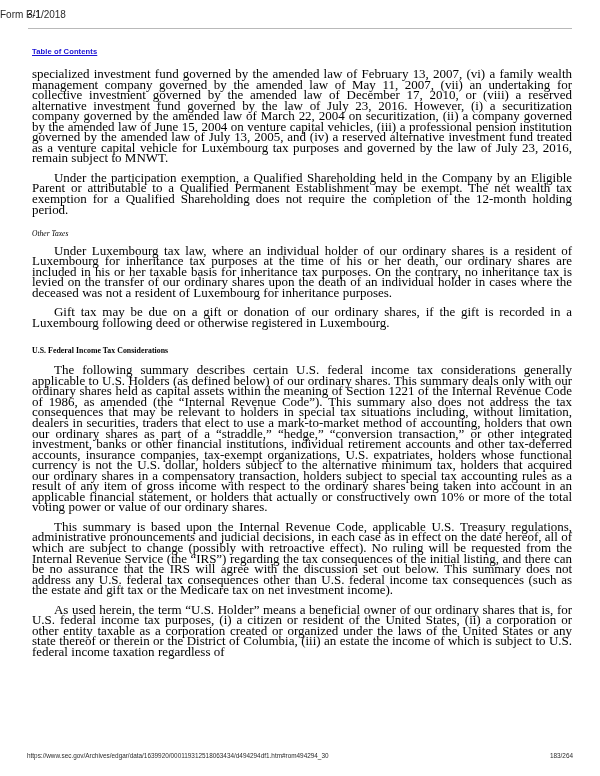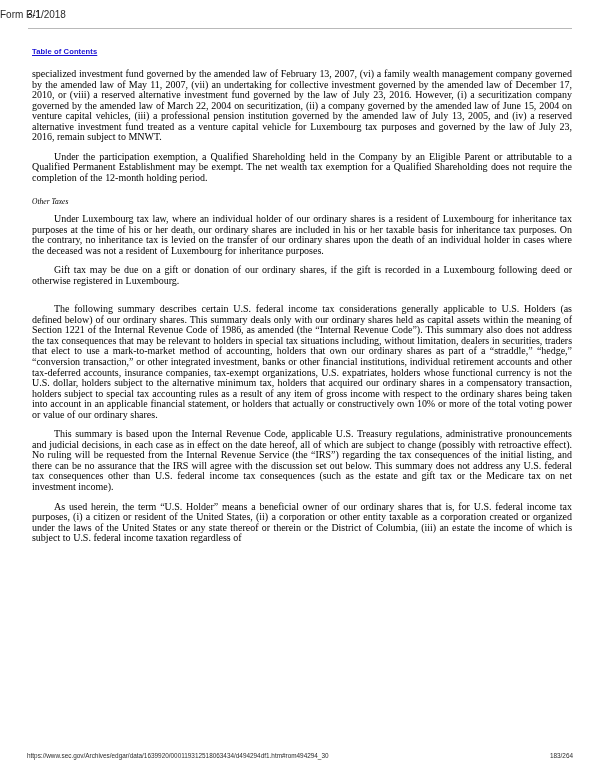--- a/index.html
+++ b/index.html
@@ -79,21 +79,21 @@
     text-decoration: underline;
     letter-spacing: 0.1px;
   }
 
   .body-col {
     padding: 0 28px 0 32px;
   }
 
   p.para {
     margin: 0 0 9px 0;
-    font-size: 10px;
+    font-size: 13px;
     line-height: 10.55px;
     text-align: justify;
     text-indent: 22px;
     letter-spacing: -0.02px;
     word-spacing: 0.15px;
   }
   p.para.noindent {
     text-indent: 0;
   }
 
@@ -172,20 +172,21 @@
       <div class="spacer-sm"></div>
 
       <h4 class="sec-italic">Other Taxes</h4>
 
       <p class="para">Under Luxembourg tax law, where an individual holder of our ordinary shares is a resident of Luxembourg for inheritance tax purposes at the time of his or her death, our ordinary shares are included in his or her taxable basis for inheritance tax purposes. On the contrary, no inheritance tax is levied on the transfer of our ordinary shares upon the death of an individual holder in cases where the deceased was not a resident of Luxembourg for inheritance purposes.</p>
 
       <p class="para">Gift tax may be due on a gift or donation of our ordinary shares, if the gift is recorded in a Luxembourg following deed or otherwise registered in Luxembourg.</p>
 
       <div class="spacer-md"></div>
 
+      <h3 class="sec-bold">U.S. Federal Income Tax Considerations</h3>
 
       <p class="para">The following summary describes certain U.S. federal income tax considerations generally applicable to U.S. Holders (as defined below) of our ordinary shares. This summary deals only with our ordinary shares held as capital assets within the meaning of Section 1221 of the Internal Revenue Code of 1986, as amended (the “Internal Revenue Code”). This summary also does not address the tax consequences that may be relevant to holders in special tax situations including, without limitation, dealers in securities, traders that elect to use a mark-to-market method of accounting, holders that own our ordinary shares as part of a “straddle,” “hedge,” “conversion transaction,” or other integrated investment, banks or other financial institutions, individual retirement accounts and other tax-deferred accounts, insurance companies, tax-exempt organizations, U.S. expatriates, holders whose functional currency is not the U.S. dollar, holders subject to the alternative minimum tax, holders that acquired our ordinary shares in a compensatory transaction, holders subject to special tax accounting rules as a result of any item of gross income with respect to the ordinary shares being taken into account in an applicable financial statement, or holders that actually or constructively own 10% or more of the total voting power or value of our ordinary shares.</p>
 
       <p class="para">This summary is based upon the Internal Revenue Code, applicable U.S. Treasury regulations, administrative pronouncements and judicial decisions, in each case as in effect on the date hereof, all of which are subject to change (possibly with retroactive effect). No ruling will be requested from the Internal Revenue Service (the “IRS”) regarding the tax consequences of the initial listing, and there can be no assurance that the IRS will agree with the discussion set out below. This summary does not address any U.S. federal tax consequences other than U.S. federal income tax consequences (such as the estate and gift tax or the Medicare tax on net investment income).</p>
 
       <p class="para">As used herein, the term “U.S. Holder” means a beneficial owner of our ordinary shares that is, for U.S. federal income tax purposes, (i) a citizen or resident of the United States, (ii) a corporation or other entity taxable as a corporation created or organized under the laws of the United States or any state thereof or therein or the District of Columbia, (iii) an estate the income of which is subject to U.S. federal income taxation regardless of</p>
 
 
     </div>
   </div>

